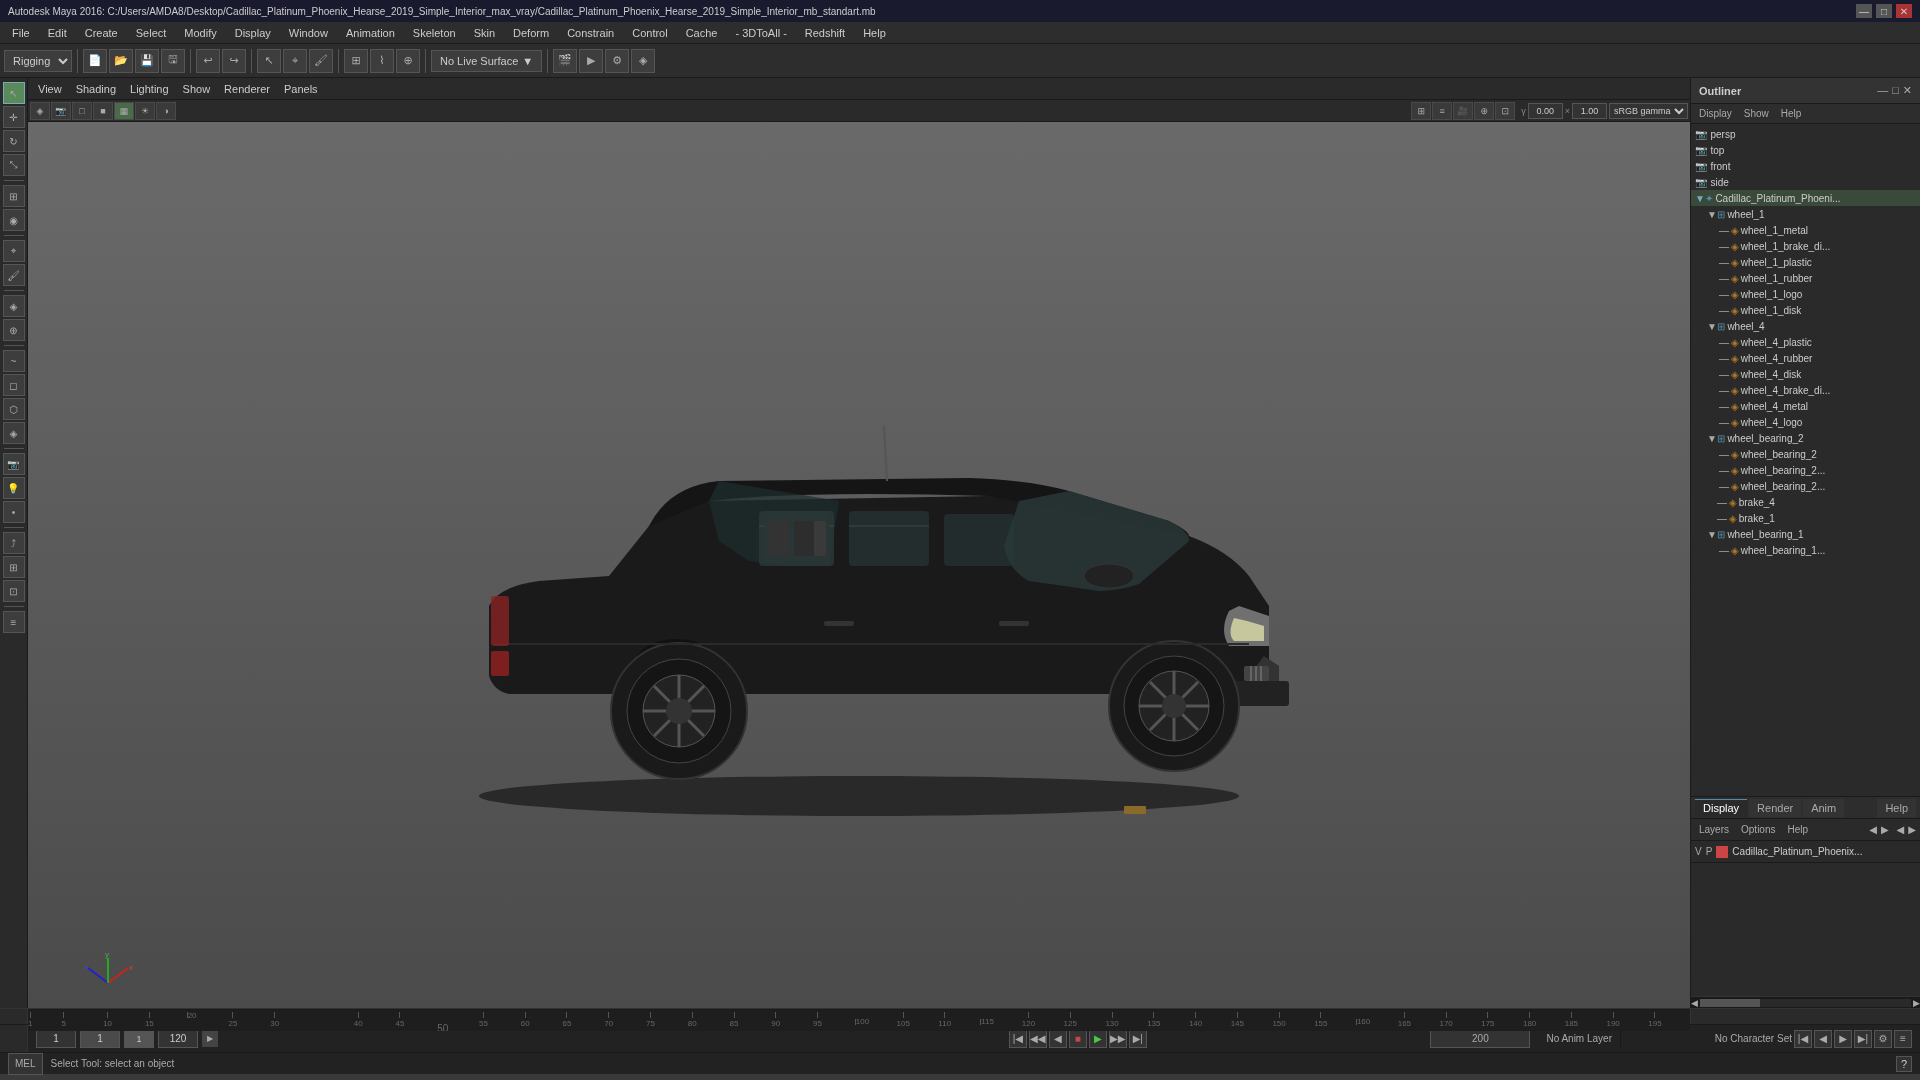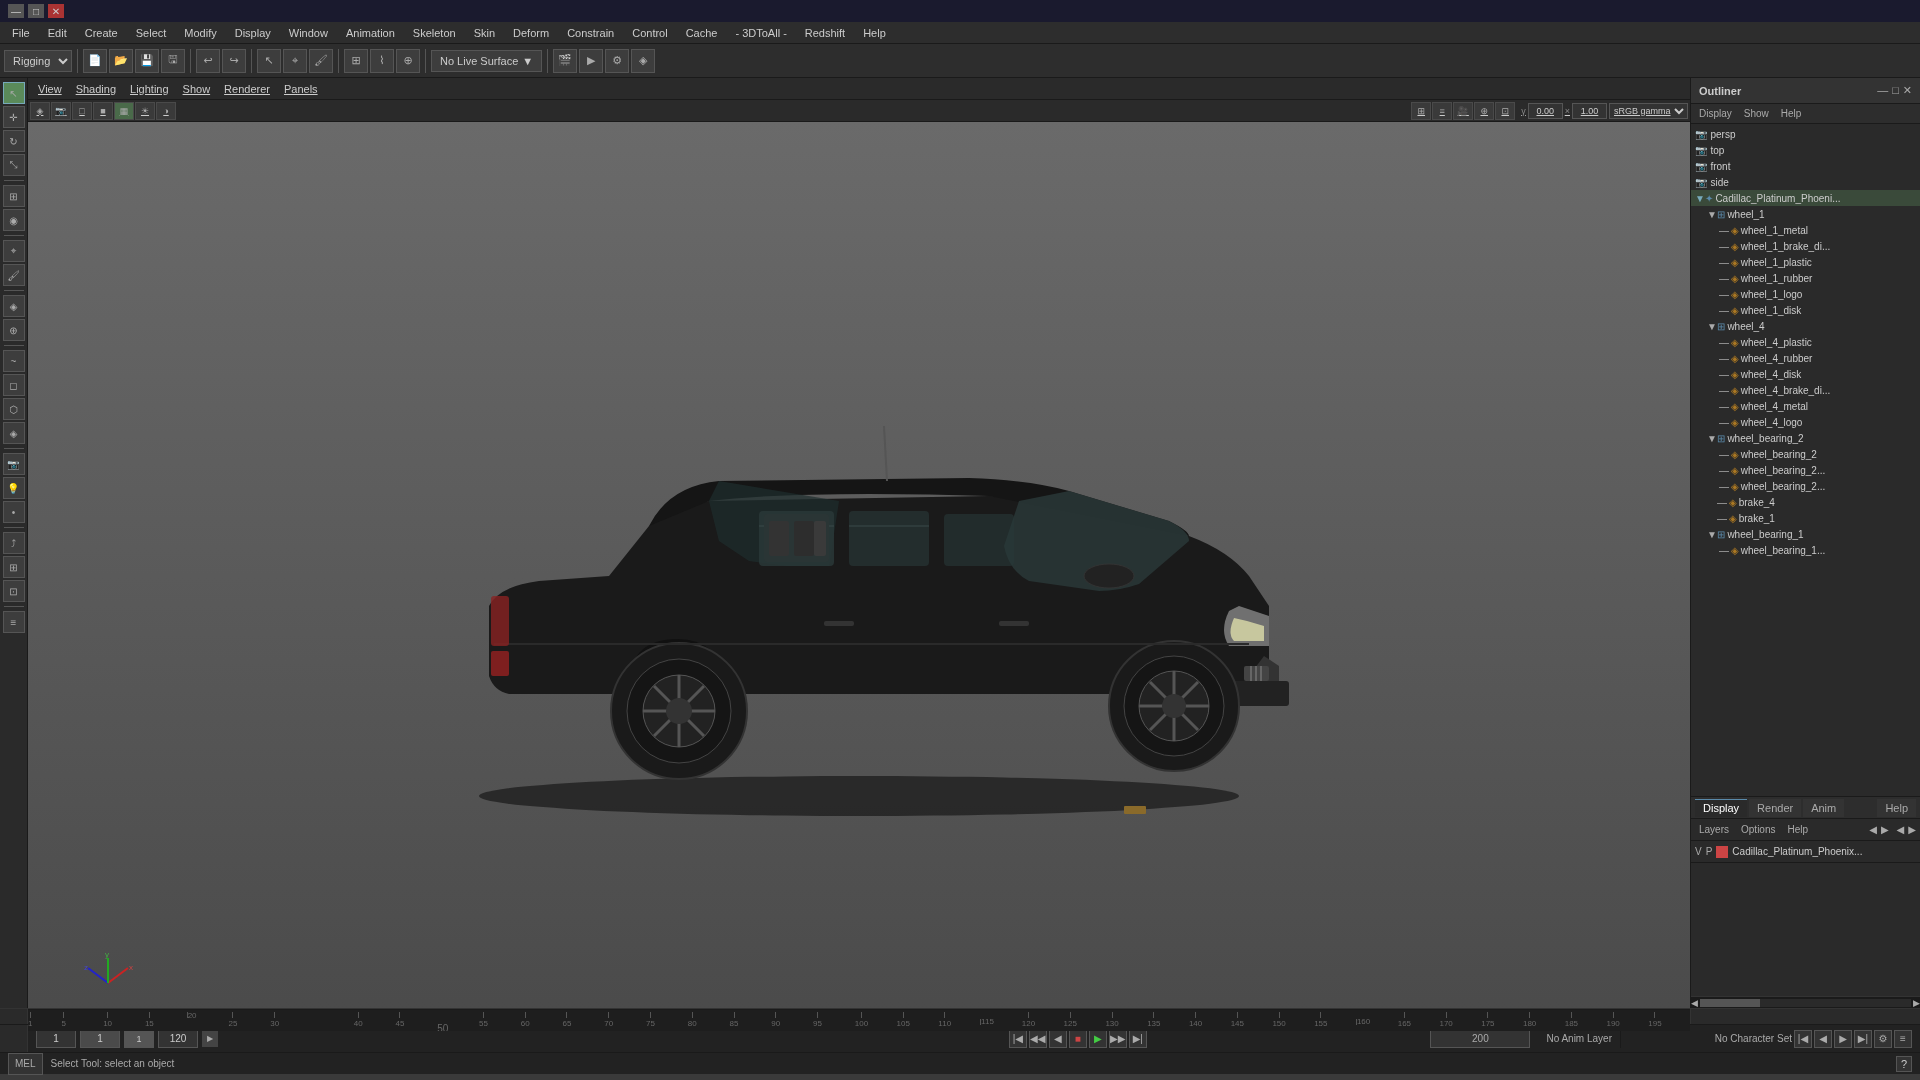--- a/index.html
+++ b/index.html
@@ -56,21 +56,21 @@
     .left-btn {
       width: 22px; height: 22px; background: #3d3d3d; border: 1px solid #555;
       display: flex; align-items: center; justify-content: center;
       cursor: pointer; color: #aaa; font-size: 10px;
     }
     .left-btn.active { background: #5a8a5a; border-color: #7ab; }
     .left-sep { width: 20px; height: 1px; background: #555; margin: 2px 0; }
 
     
     #viewport {
-      flex: 1; position: relative; background: #0f172a; overflow: hidden; text-decoration: underline;
+      flex: 1; position: relative; background: #0f172a; overflow: hidden;
     }
     #viewport-toolbar {
       height: 22px; background: #2a2a2a; border-bottom: 1px solid #1a1a1a;
       display: flex; align-items: center; padding: 0 4px; gap: 2px;
     }
     .vp-menu { padding: 0 6px; cursor: pointer; color: #ccc; font-size: 11px; }
     #viewport-inner {
       width: 100%; height: calc(100% - 22px); position: relative;
       background: linear-gradient(180deg, #6a6a6a 0%, #5a5a5a 50%, #4a4a4a 100%);
     }
@@ -201,20 +201,21 @@
       flex: 1; height: 8px; background: #2a2a2a; margin: 0 2px; position: relative;
     }
     .scrollbar-thumb {
       width: 60px; height: 8px; background: #555; position: absolute;
     }
   </style>
 </head>
 <body>
 
 <div id="title-bar">
+  <span style="font-size:10px; overflow:hidden; white-space:nowrap; text-overflow:ellipsis; max-width:1850px;">Autodesk Maya 2016: C:/Users/AMDA8/Desktop/Cadillac_Platinum_Phoenix_Hearse_2019_Simple_Interior_max_vray/Cadillac_Platinum_Phoenix_Hearse_2019_Simple_Interior_mb_standart.mb</span>
   <div id="title-bar-controls">
     <span style="background:#555; width:16px; height:14px; display:inline-flex; align-items:center; justify-content:center; cursor:pointer;">—</span>
     <span style="background:#555; width:16px; height:14px; display:inline-flex; align-items:center; justify-content:center; cursor:pointer;">□</span>
     <span style="background:#aa3333; width:16px; height:14px; display:inline-flex; align-items:center; justify-content:center; cursor:pointer;">✕</span>
   </div>
 </div>
 
 <div id="menu-bar">
   <span class="menu-item">File</span>
   <span class="menu-item">Edit</span>
@@ -724,21 +725,21 @@
           <span style="font-size:8px;color:#666;margin-top:1px;">85</span>
         </div>
         <div style="position: absolute; left: 44.7236%; top: 0px; bottom: 0px; display: flex; flex-direction: column; align-items: center;">
           <div style="width:1px;height:6px;background:#555;margin-top:2px;"></div>
           <span style="font-size:8px;color:#666;margin-top:1px;">90</span>
         </div>
         <div style="position: absolute; left: 47.2362%; top: 0px; bottom: 0px; display: flex; flex-direction: column; align-items: center;">
           <div style="width:1px;height:6px;background:#555;margin-top:2px;"></div>
           <span style="font-size:8px;color:#666;margin-top:1px;">95</span>
         </div>
-        <div style="position: absolute; left: 49.7487%; top: 0px; bottom: 0px; display: flex; flex-direction: column; align-items: center;">
+        <div style="position: absolute; left: 49.7487%; top: 0px; bottom: 0px; display: flex; flex-direction: row; align-items: center;">
           <div style="width:1px;height:6px;background:#555;margin-top:2px;"></div>
           <span style="font-size:8px;color:#666;margin-top:1px;">100</span>
         </div>
         <div style="position: absolute; left: 52.2613%; top: 0px; bottom: 0px; display: flex; flex-direction: column; align-items: center;">
           <div style="width:1px;height:6px;background:#555;margin-top:2px;"></div>
           <span style="font-size:8px;color:#666;margin-top:1px;">105</span>
         </div>
         <div style="position: absolute; left: 54.7739%; top: 0px; bottom: 0px; display: flex; flex-direction: column; align-items: center;">
           <div style="width:1px;height:6px;background:#555;margin-top:2px;"></div>
           <span style="font-size:8px;color:#666;margin-top:1px;">110</span>

